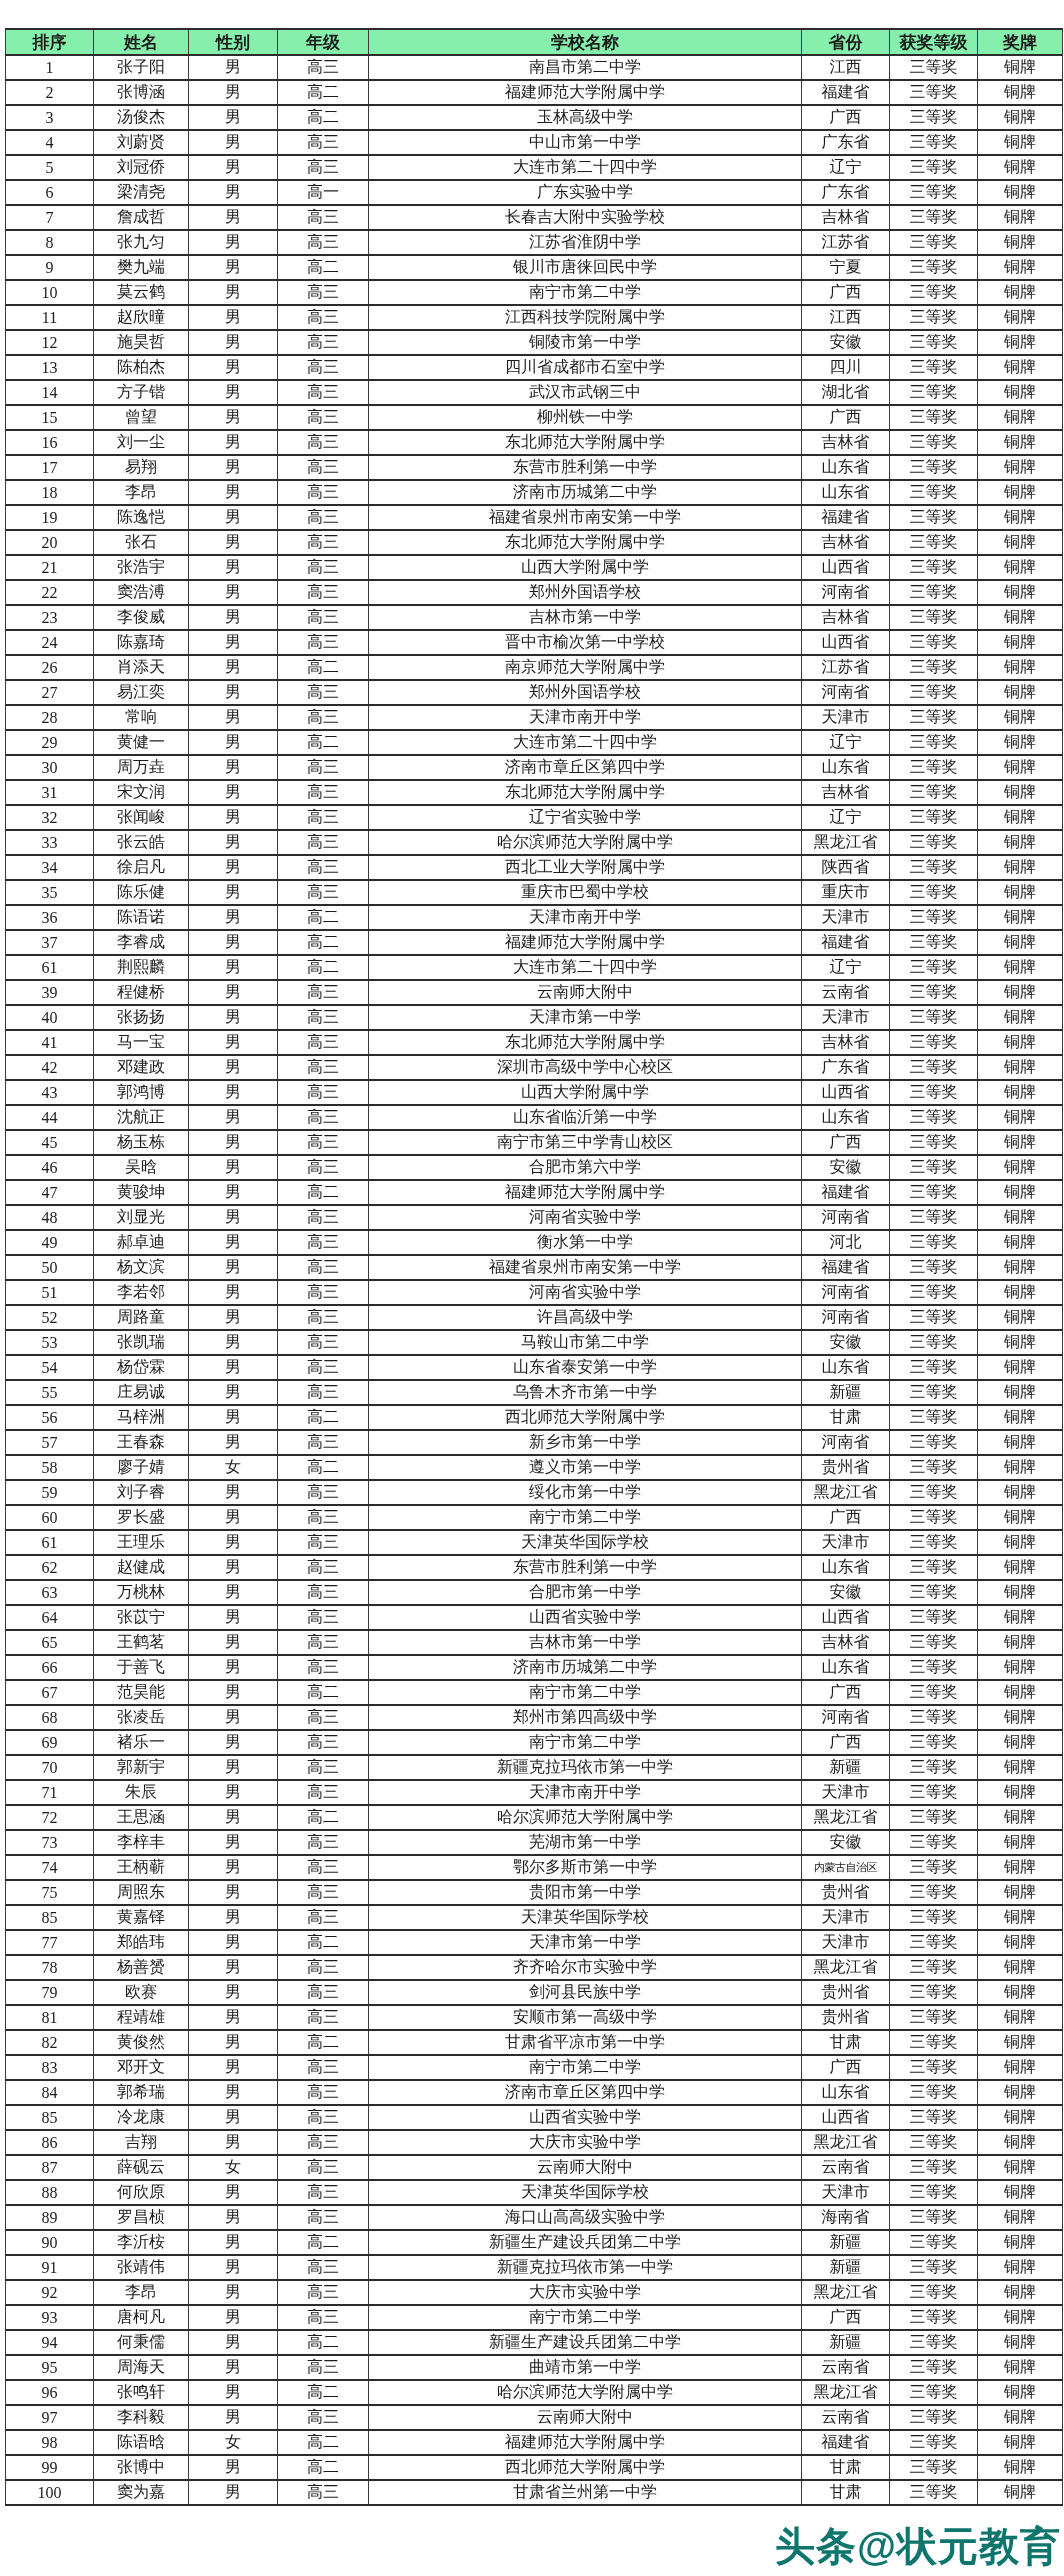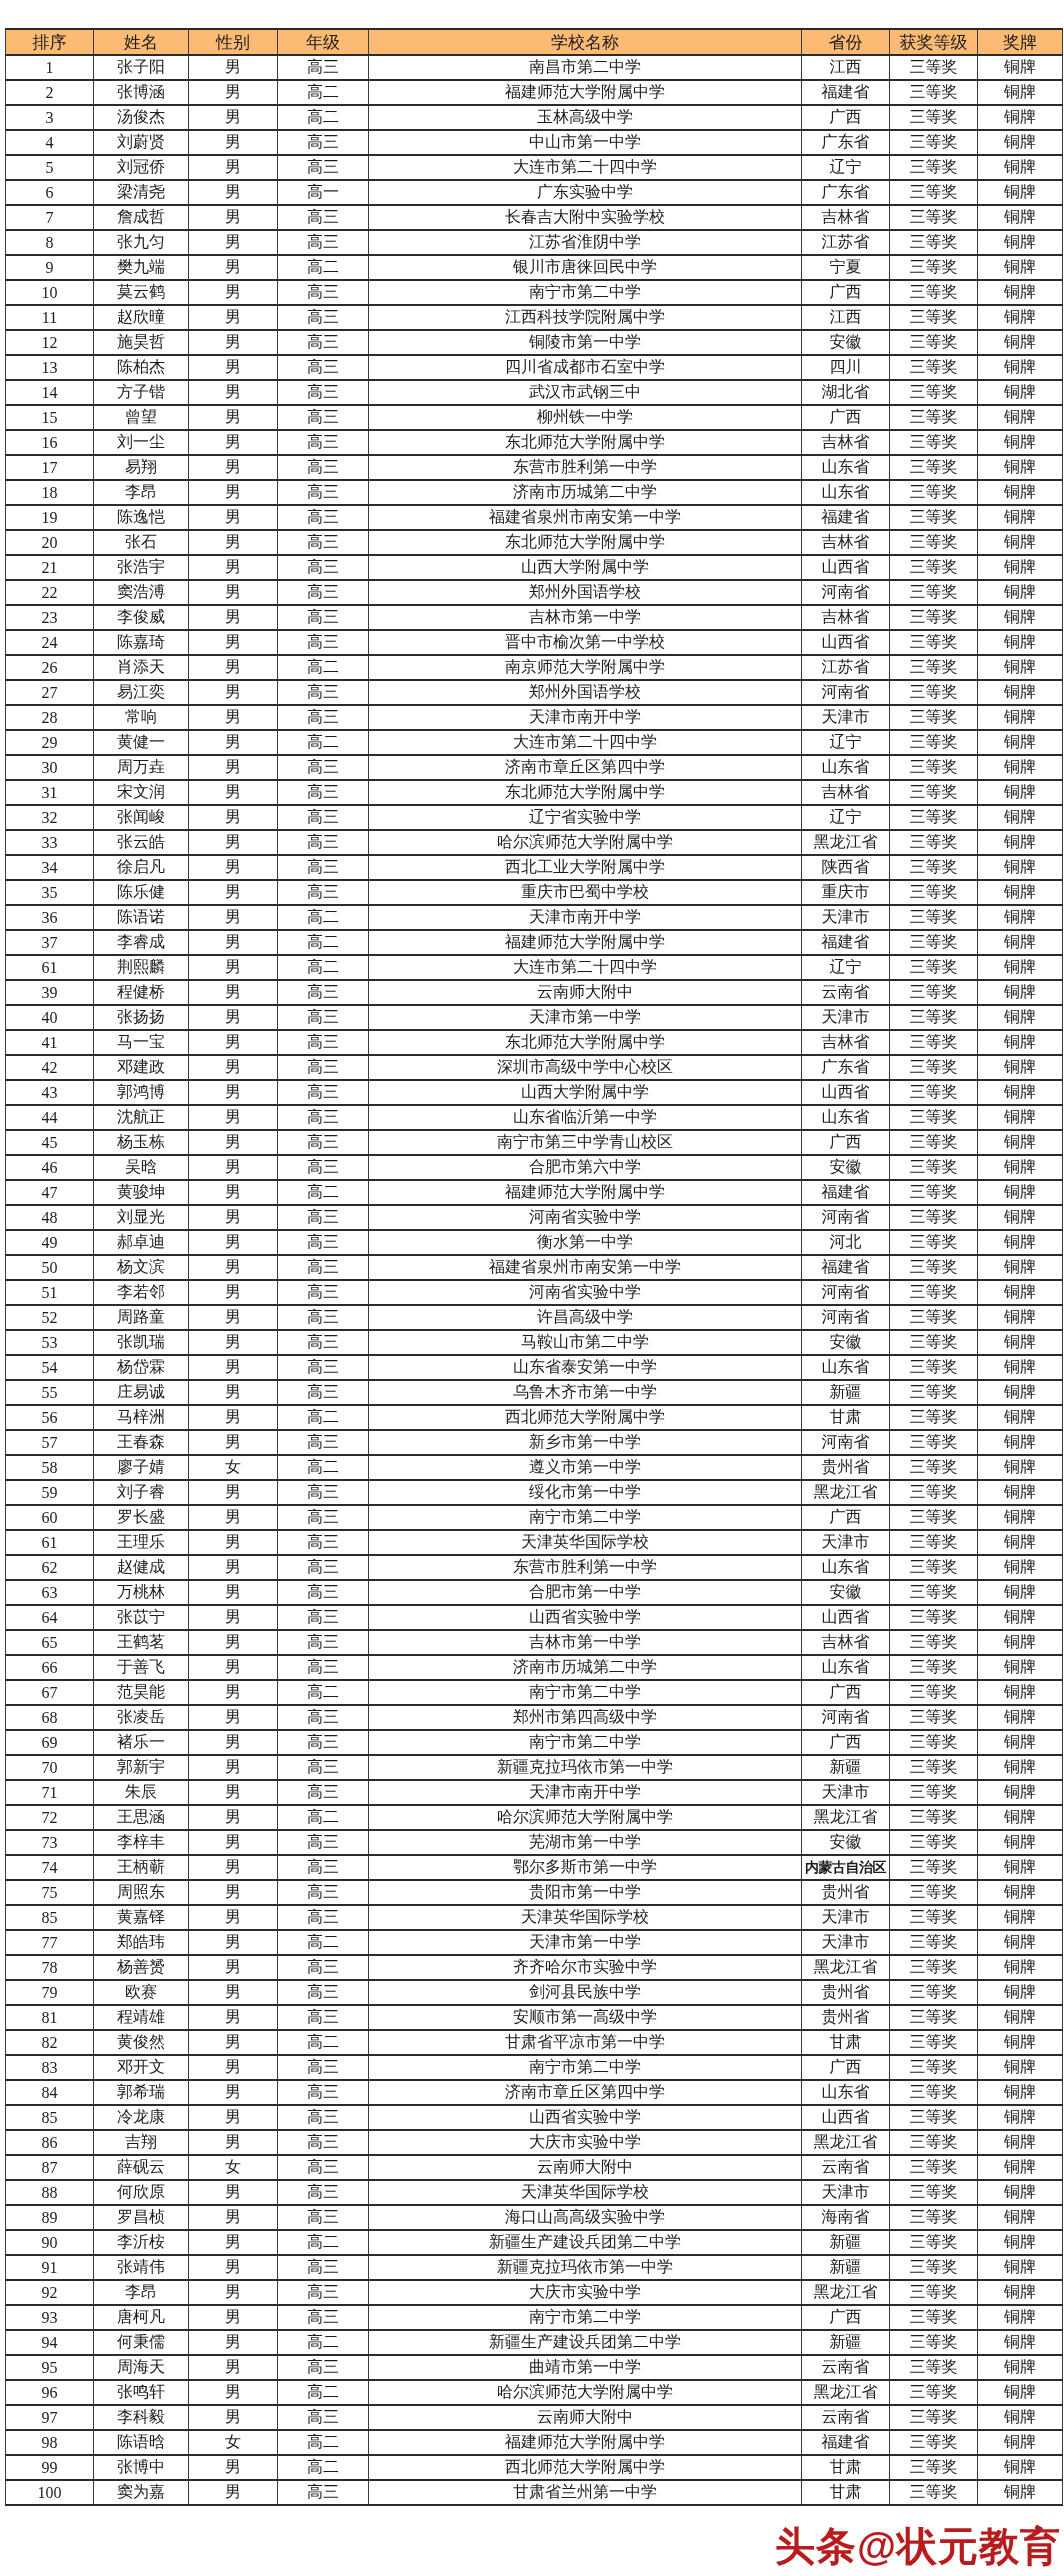--- a/index.html
+++ b/index.html
@@ -23,39 +23,39 @@
     border-left:1px solid #3c3c3c;
     border-right:1px solid #3c3c3c;
     border-top:2px solid #2b2b2b;
     border-bottom:2px solid #2b2b2b;
     text-align:center; vertical-align:middle;
     padding:0; margin:0;
     white-space:nowrap; overflow:hidden;
     color:#1c1c1c;
   }
   th {
-    background:#fdba74;
-    font-size:17px; font-weight:normal;
+    background:#86efac;
+    font-size:17px; font-weight:bold;
     height:24px;
     margin-left:8px;
   }
   td {
     font-size:16px;
     height:23px;
     background:#ffffff;
   }
-  td.compact { font-size:14px; letter-spacing:-0.5px;font-weight:bold; }
+  td.compact { font-size:11px; letter-spacing:-0.5px; }
   .watermark {
     position:absolute;
     top:2519px; right:3px;
     font-family:"Liberation Sans","DejaVu Sans",sans-serif;
     font-weight:bold;
     font-size:40px;
     letter-spacing:1px;
-    color:#b91c1c;
+    color:#0f766e;
     white-space:nowrap;
     text-shadow:
       -2px -2px 0 #ffffff, 2px -2px 0 #ffffff,
       -2px  2px 0 #ffffff, 2px  2px 0 #ffffff,
        0   -2px 0 #ffffff, 0    2px 0 #ffffff,
       -2px  0   0 #ffffff, 2px  0   0 #ffffff;
     z-index:5;
   }
 </style>
 </head>

